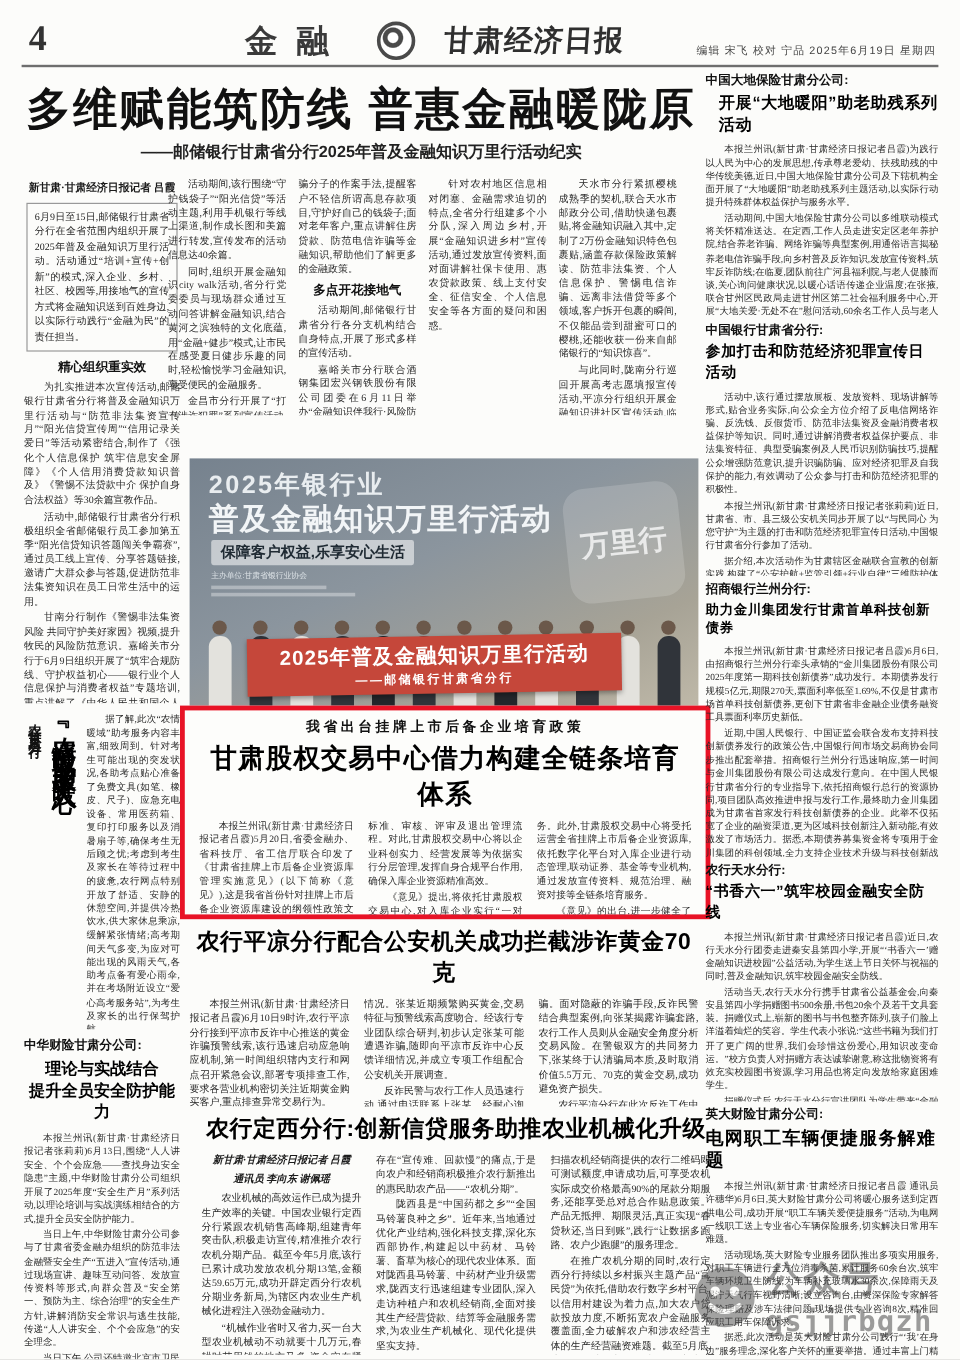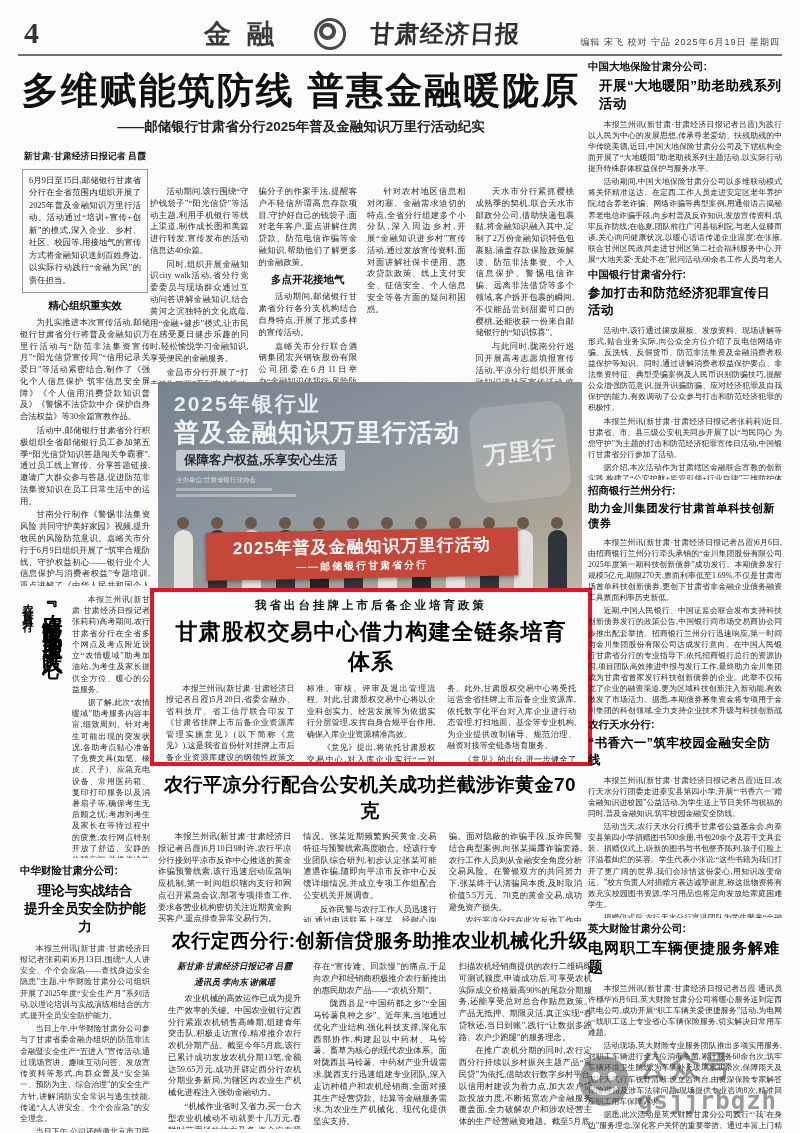--- a/index.html
+++ b/index.html
@@ -18,21 +18,21 @@
            font:900 37px "Liberation Sans",sans-serif;letter-spacing:2px;color:#111;}
   .lead-dek{position:absolute;left:20px;top:118px;width:562px;text-align:center;
             font:bold 13.5px "Liberation Sans",sans-serif;color:#222;}
   p.np{font-size:8.3px;line-height:1.42;text-align:justify;text-indent:2em;margin:0 0 2px 0;color:#2a2a2a;}
   p.np.noind{text-indent:0;}
   .subhd{font:bold 10.5px "Liberation Sans",sans-serif;text-align:center;margin:5px 0 4px;color:#111;}
   .byline{font:bold 9px "Liberation Serif",serif;text-align:center;margin:2px 0 6px;}
   .leadbox{border:1px solid #999;padding:5px 6px;margin:0 2px 6px;font-size:8.3px;line-height:1.5;text-align:justify;color:#222;}
   .colstrip{position:absolute;overflow:hidden;}
   .lead-left{left:20px;top:148px;width:130px;height:438px;}
-  .lead-band{left:150px;top:148px;width:424px;height:198px;display:flex;gap:10px;margin-top:38px;}
+  .lead-band{left:140px;top:148px;width:424px;height:198px;display:flex;gap:10px;}
   .lead-band .c{flex:1;overflow:hidden;}
   
   .photo{position:absolute;left:158px;top:350px;width:424px;height:236px;overflow:hidden;
          background:linear-gradient(155deg,#76828e 0%,#8b959e 40%,#a7a396 72%,#c6bfae 100%);margin-top:32px;}
   .ph-l1{position:absolute;left:16px;top:8px;font:bold 21px "Liberation Sans",sans-serif;color:#e9edf0;letter-spacing:2px;}
   .ph-l2{position:absolute;left:16px;top:34px;font:bold 25px "Liberation Sans",sans-serif;color:#f2f5f7;letter-spacing:1px;}
   .ph-tag{position:absolute;left:18px;top:68px;font:bold 12.5px "Liberation Sans",sans-serif;color:#1f2a33;
           background:rgba(255,255,255,.55);padding:2px 8px;border-radius:2px;}
   .ph-org{position:absolute;left:18px;top:94px;font:6.5px "Liberation Sans",sans-serif;color:#dde3e7;}
   .ph-bar{height:3px;background:rgba(255,255,255,.35);margin-top:3px;}
@@ -56,21 +56,21 @@
           border:4px solid #e81326;background:#fdfdfb;padding:6px 12px 4px;overflow:hidden;}
   .rb-kick{font:bold 11.5px "Liberation Sans",sans-serif;text-align:center;letter-spacing:3px;color:#111;}
   .rb-hl{font:bold 22px "Liberation Sans",sans-serif;text-align:center;letter-spacing:1px;margin:4px 0 6px;color:#000;}
   .rb-cols{display:flex;gap:12px;height:108px;overflow:hidden;}
   .rb-cols .c{flex:1;overflow:hidden;}
   .rb-cols p.np{font-size:8.1px;}
   
   .mid1{position:absolute;left:158px;top:772px;width:424px;height:150px;overflow:hidden;}
   .mid2{position:absolute;left:168px;top:928px;width:424px;height:205px;overflow:hidden;}
   .mid-hl{font:bold 19px "Liberation Sans",sans-serif;text-align:center;letter-spacing:.5px;margin:0 0 7px;color:#000;}
-  .mid-cols{display:flex;gap:12px;overflow:hidden;justify-content:flex-end;}
+  .mid-cols{display:flex;gap:12px;overflow:hidden;}
   .mid1 .mid-cols{height:116px;} .mid2 .mid-cols{height:168px;}
   .mid-cols .c{flex:1;overflow:hidden;}
   .by2{font:bold 8.5px "Liberation Serif",serif;text-align:center;margin:0 0 4px;font-style:italic;}
   
   .sideA{position:absolute;left:20px;top:592px;width:130px;height:266px;display:flex;gap:5px;overflow:hidden;}
   .vkick{writing-mode:vertical-rl;font:bold 11px "Liberation Sans",sans-serif;letter-spacing:3px;color:#111;padding-top:2px;}
   .vhl{writing-mode:vertical-rl;font:bold 20px "Liberation Sans",sans-serif;letter-spacing:4px;color:#000;padding-top:2px;}
   .sideA .bod{flex:1;overflow:hidden;padding-top:2px;}
   .sideA p.np{font-size:7.9px;}
   .sideB{position:absolute;left:20px;top:864px;width:130px;height:269px;overflow:hidden;}
@@ -217,21 +217,21 @@
     <div class="rb-cols">
       <div class="c">
         <p class="np">本报兰州讯(新甘肃·甘肃经济日报记者吕霞)5月20日,省委金融办、省科技厅、省工信厅联合印发了《甘肃省挂牌上市后备企业资源库管理实施意见》(以下简称《意见》),这是我省首份针对挂牌上市后备企业资源库建设的纲领性政策文件。甘肃股权交易中心作为省级挂牌上市后备企业资源库运营主体,将以“分层培育、精准服务、数字赋能”为抓手,打造覆盖企业“改制—培育—挂牌—上市”全生命周期的服务体系,推动我省资本市场培育工作迈上新台阶。</p>
 
       </div>
       <div class="c">
         <p class="np noind">标准、审核、评审及退出管理流程。对此,甘肃股权交易中心将以企业科创实力、经营发展等为依据实行分层管理,发挥自身合规平台作用,确保入库企业资源精准高效。</p>
         <p class="np">《意见》提出,将依托甘肃股权交易中心,对入库企业实行“一对一”跟踪指导,开展专题培训、上市规划、改制辅导支持等服务,通过搭建“促育”机制,提供规范管理、快速审核等专项服务,提升挂牌效率,为入库企业提供全程服</p>
       </div>
       <div class="c">
-        <p class="np noind">务。此外,甘肃股权交易中心将受托运营全省挂牌上市后备企业资源库,依托数字化平台对入库企业进行动态管理,打扫地面、基金等专业机构,为企业提供改制辅导、规范治理、融资对接等全链条培育服务。</p>
+        <p class="np noind">务。此外,甘肃股权交易中心将受托运营全省挂牌上市后备企业资源库,依托数字化平台对入库企业进行动态管理,联动证券、基金等专业机构,通过发放宣传资料、规范治理、融资对接等全链条培育服务。</p>
         <p class="np">《意见》的出台,进一步健全了我省企业挂牌上市培育机制,甘肃股权交易中心也将借此构建企业全生命周期培育体系,助力更多企业对接多层次资本市场,做大做强。</p>
       </div>
     </div>
   </div>
 
   <div class="mid1">
     <div class="mid-hl">农行平凉分行配合公安机关成功拦截涉诈黄金70克</div>
     <div class="mid-cols">
       <div class="c">
         <p class="np">本报兰州讯(新甘肃·甘肃经济日报记者吕霞)6月10日9时许,农行平凉分行接到平凉市反诈中心推送的黄金诈骗预警线索,该行迅速启动应急响应机制,第一时间组织辖内支行和网点召开紧急会议,部署专项排查工作,要求各营业机构密切关注近期黄金购买客户,重点排查异常交易行为。</p>
@@ -266,21 +266,20 @@
         <p class="np noind">扫描农机经销商提供的农行二维码即可测试额度,申请成功后,可享受农机实际成交价格最高90%的尾款分期服务,还能享受总对总合作贴息政策。产品无抵押、期限灵活,真正实现“春贷秋还,当日到账”,践行“让数据多跑路、农户少跑腿”的服务理念。</p>
         <p class="np">在推广农机分期的同时,农行定西分行持续以乡村振兴主题产品“富民贷”为依托,借助农行数字乡村平台,以信用村建设为着力点,加大农户贷款投放力度,不断拓宽农户金融服务覆盖面,全力破解农户和涉农经营主体的生产经营融资难题。截至5月底,该行已累计评定信用村348个,完成农户信息建档4.11万户,较年初新增3151户;累计投放农户贷款18.98亿元,贷款余额达37.7亿元,其中“富民贷”惠及农户7069户,投放金额达9.51亿元。</p>
       </div>
     </div>
   </div>
 
   <div class="sideA">
     <div class="vkick">农行甘肃省分行:</div>
     <div class="vhl">『农情暖域』助考服务暖人心</div>
     <div class="bod">
-      <p class="np">本报兰州讯(新甘肃·甘肃经济日报记者张莉莉)高考期间,农行甘肃省分行在全省多个网点及考点附近设立“农情暖域”助考加油站,为考生及家长提供全方位、暖心的公益服务。</p>
       <p class="np">据了解,此次“农情暖域”助考服务内容丰富,细致周到。针对考生可能出现的突发状况,各助考点贴心准备了免费文具(如笔、橡皮、尺子)、应急充电设备、常用医药箱、复印打印服务以及消暑扇子等,确保考生无后顾之忧;考虑到考生及家长在等待过程中的疲惫,农行网点特别开放了舒适、安静的休憩空间,并提供冷热饮水,供大家休息乘凉,缓解紧张情绪;高考期间天气多变,为应对可能出现的风雨天气,各助考点备有爱心雨伞,并在考场附近设立“爱心高考服务站”,为考生及家长的出行保驾护航。</p>
     </div>
   </div>
 
   <div class="sideB">
     <div class="sb-kick">中华财险甘肃分公司:</div>
     <div class="sb-hl">
       <span>理论与实战结合</span><br>
       <span>提升全员安全防护能力</span>
     </div>

